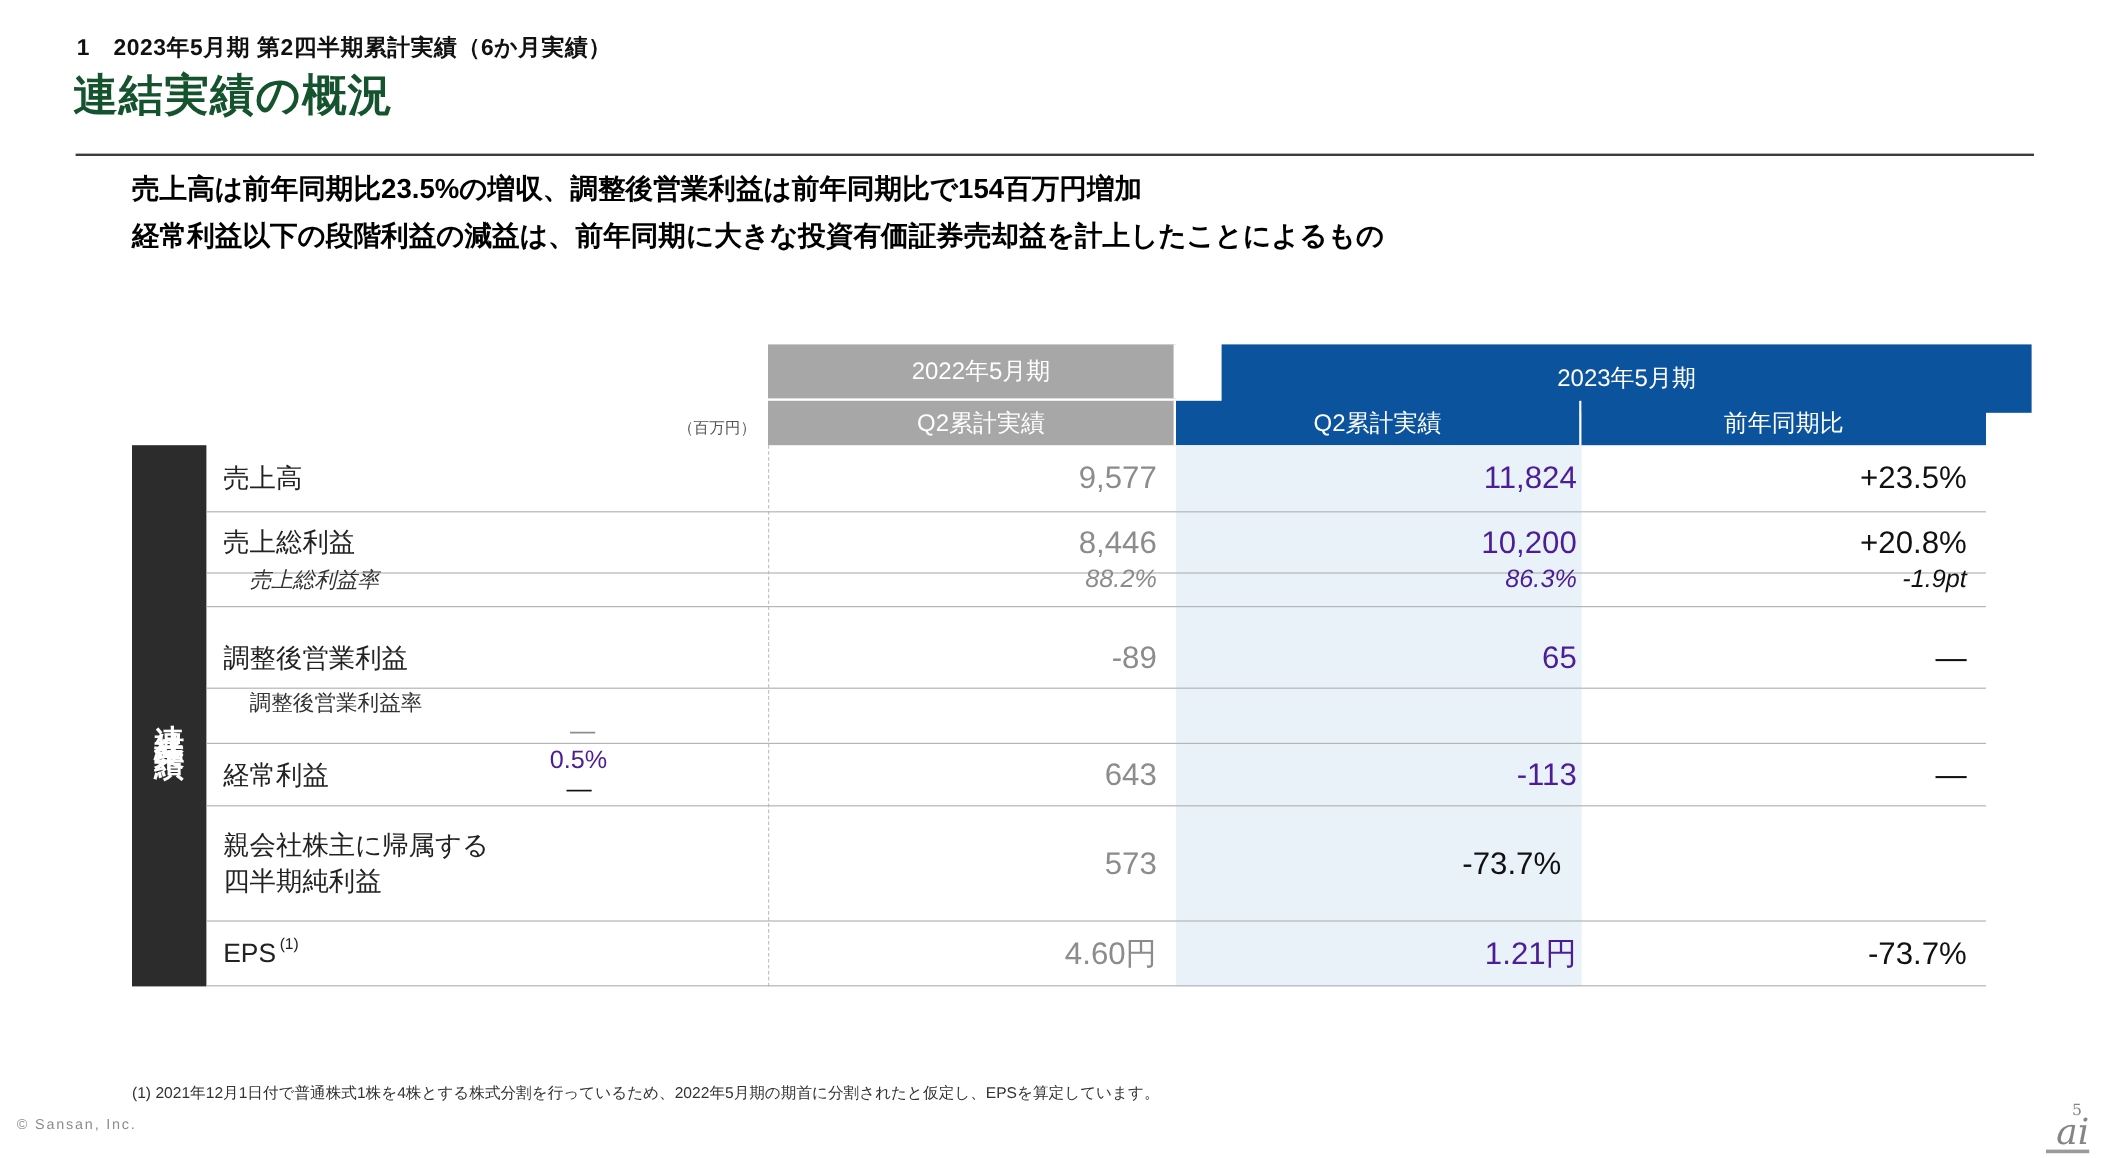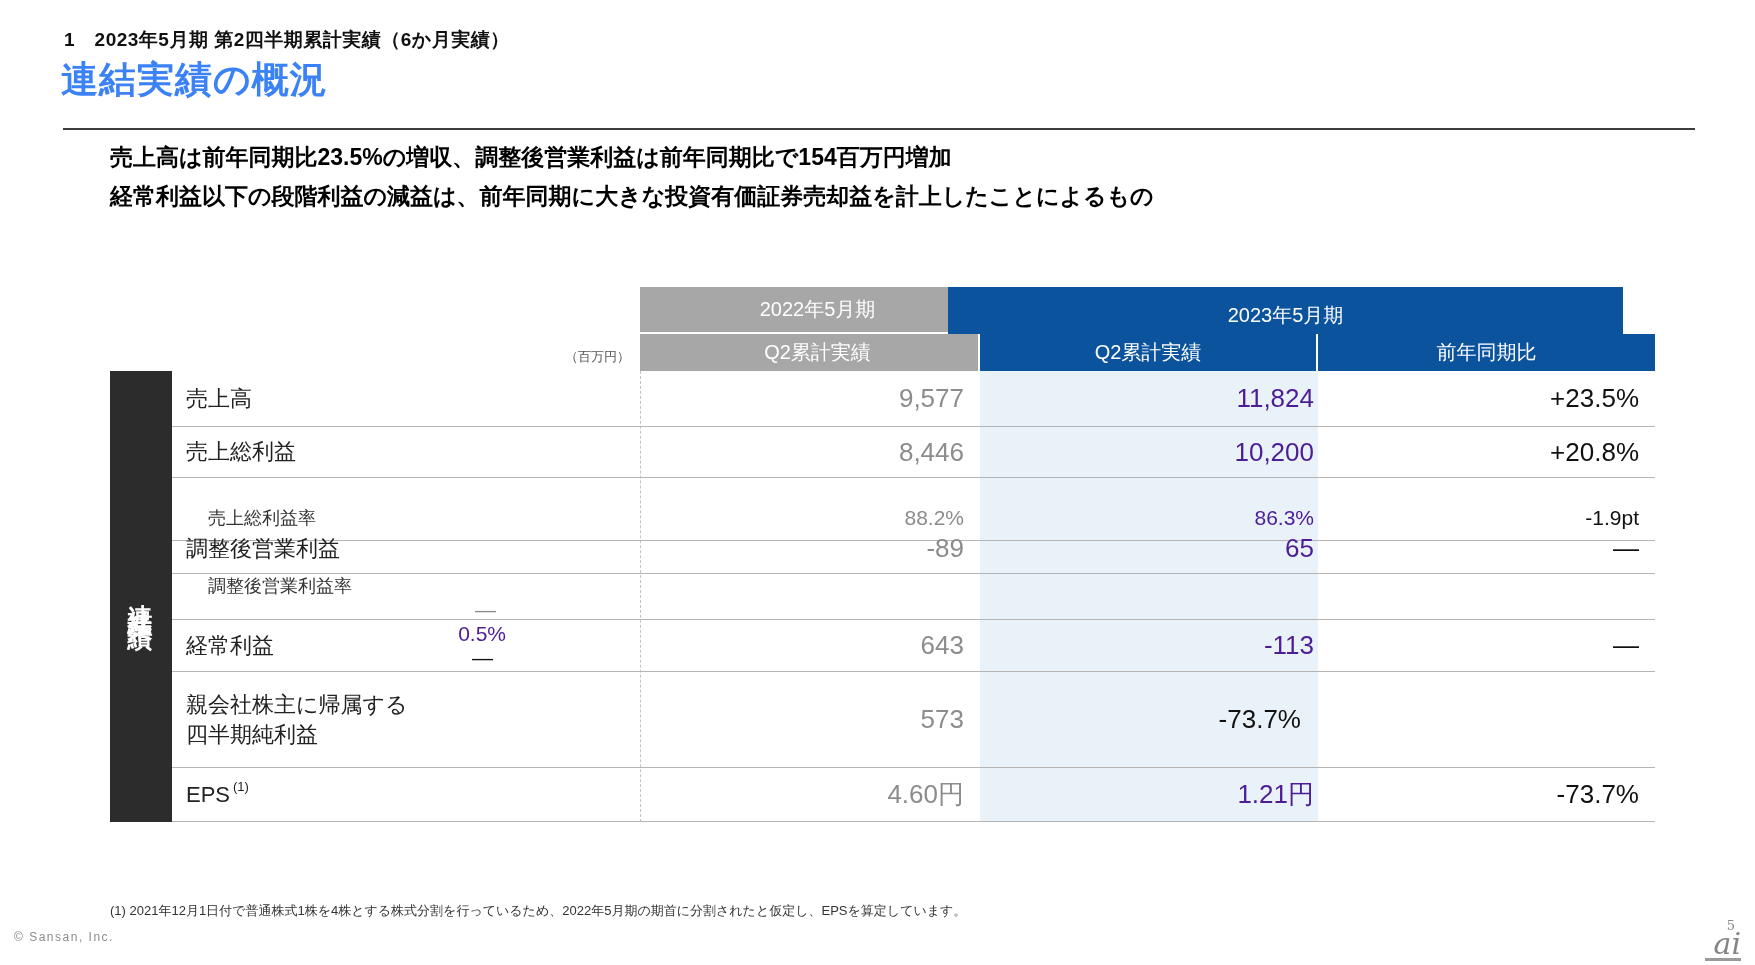--- a/index.html
+++ b/index.html
@@ -14,21 +14,21 @@
   }
 
   
   .kicker {
     position:absolute; left:64px; top:27px;
     font-size:19px; font-weight:bold; color:#111; letter-spacing:0.5px;
     white-space:nowrap;
   }
   .page-title {
     position:absolute; left:61px; top:55px;
-    font-size:37px; font-weight:bold; color:#3b82f6; letter-spacing:1px;
+    font-size:37px; font-weight:bold; color:#14532d; letter-spacing:1px;
     white-space:nowrap;
   }
   .title-rule {
     position:absolute; left:63px; top:128px; width:1632px; height:2px;
     background:#3c3c3c;
   }
   .summary {
     position:absolute; left:110px; top:138px;
     font-size:23px; font-weight:bold; color:#000000; line-height:39px;
     white-space:nowrap;
@@ -37,21 +37,21 @@
   
   .fin-table { position:absolute; left:110px; top:287px; width:1545px; height:535px; }
 
   .hcell {
     position:absolute; display:flex; align-items:center; justify-content:center;
     color:#fff; font-size:20px; white-space:nowrap;
   }
   .h-gray { background:#a7a7a7;padding-left:17px; }
   .h-blue { background:#0b539d; }
   .h1-2022 { left:530px; top:0; width:340px; height:45px; border-right:2px solid #fff; }
-  .h1-2023 { left:838px; top:0; width:675px; height:57px; }
+  .h1-2023 { left:908px; top:0; width:675px; height:57px; }
   .h2-2022 { left:530px; top:47px; width:340px; height:37px; border-right:2px solid #fff; }
   .h2-2023 { left:870px; top:47px; width:338px; height:37px; border-right:2px solid #fff; }
   .h2-yoy  { left:1208px; top:47px; width:337px; height:37px; }
 
   .unit-label {
     position:absolute; left:0; top:61px; width:520px;
     text-align:right; font-size:13px; color:#555; white-space:nowrap;
   }
 
   .tbody { position:absolute; left:0; top:84px; width:1545px; height:451px; }
@@ -82,21 +82,21 @@
   .c-label { width:468px; padding-left:14px; font-size:22px; color:#222; }
   .c-2022  { width:340px; justify-content:flex-end; padding-right:16px; font-size:26px; color:#8c8c8c; }
   .c-2023  { width:338px; justify-content:flex-end; padding-right:4px; font-size:26px; color:#4c1d95; }
   .c-yoy   { width:337px; justify-content:flex-end; padding-right:16px; font-size:26px; color:#111; }
 
   .row.sub .c-label { padding-left:36px; font-size:18px; color:#333; }
   .row.sub .c-2022, .row.sub .c-2023, .row.sub .c-yoy { font-size:21px; }
 
   .r1 { top:0;    height:56px; }
   .r2 { top:56px;  height:51px; }
-  .r3 { top:124px; height:46px; }
+  .r3 { top:89px; height:46px;font-style:italic; }
   .r4 { top:153px; height:50px; }
   .r5 { top:203px; height:46px;flex-direction:column; }
   .r6 { top:249px; height:52px; }
   .r7 { top:301px; height:96px; }
   .r8 { top:397px; height:54px; }
 
   .label-2line { display:block; line-height:30px; }
   .sup { font-size:13px; color:#222; vertical-align:super; margin-left:3px; position:relative; top:-8px; }
 
   

